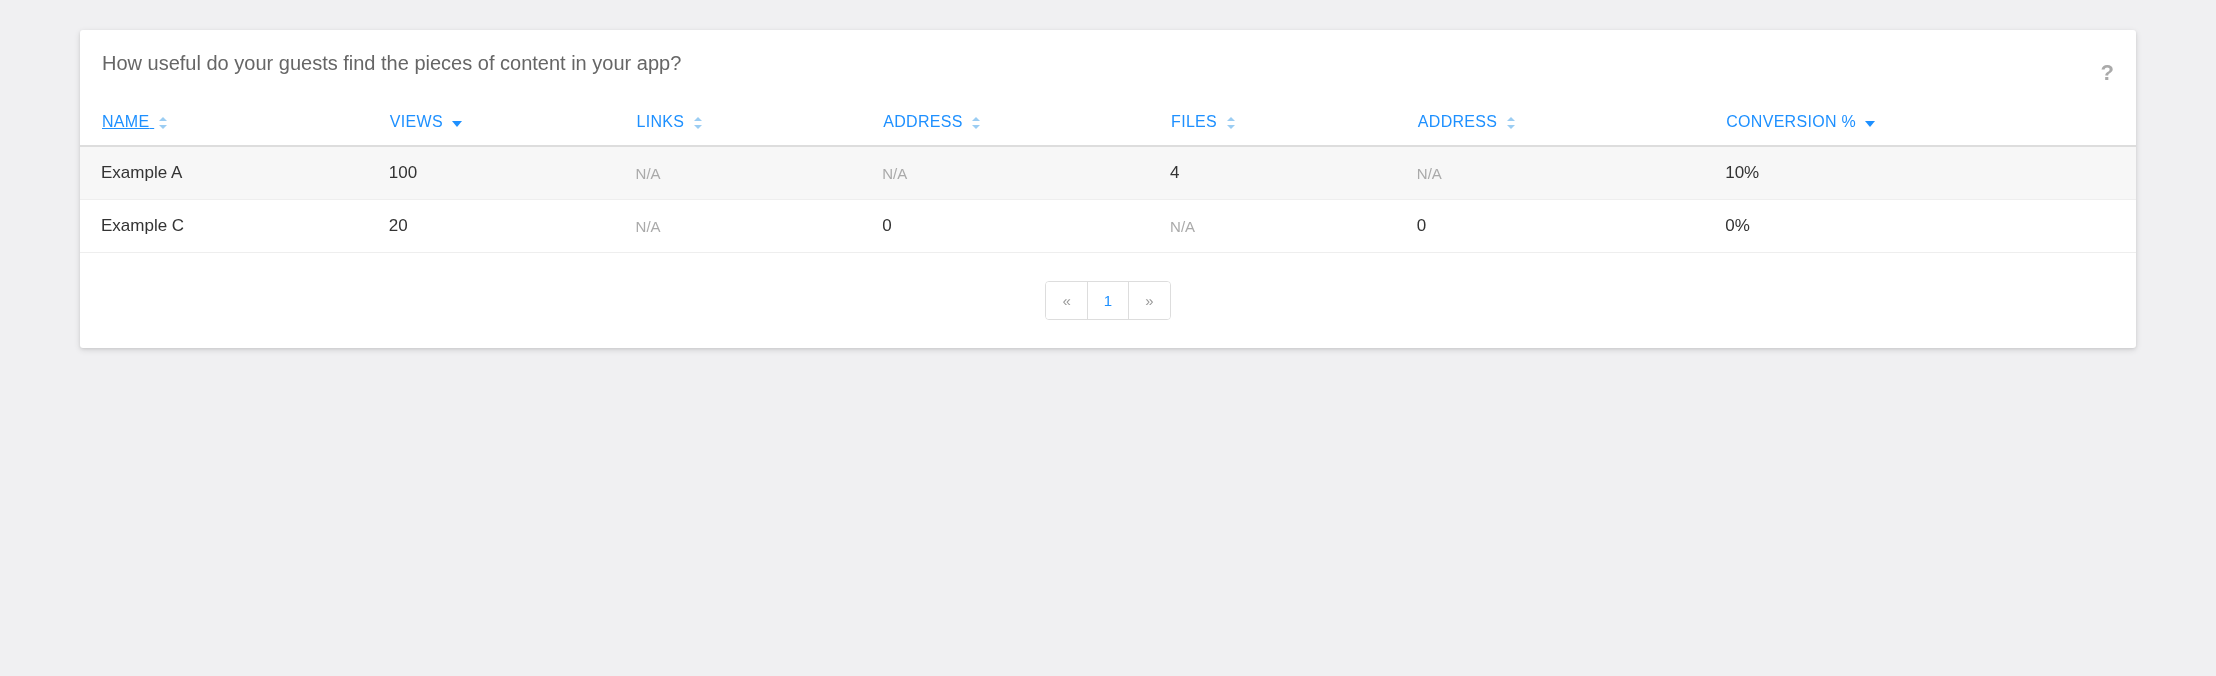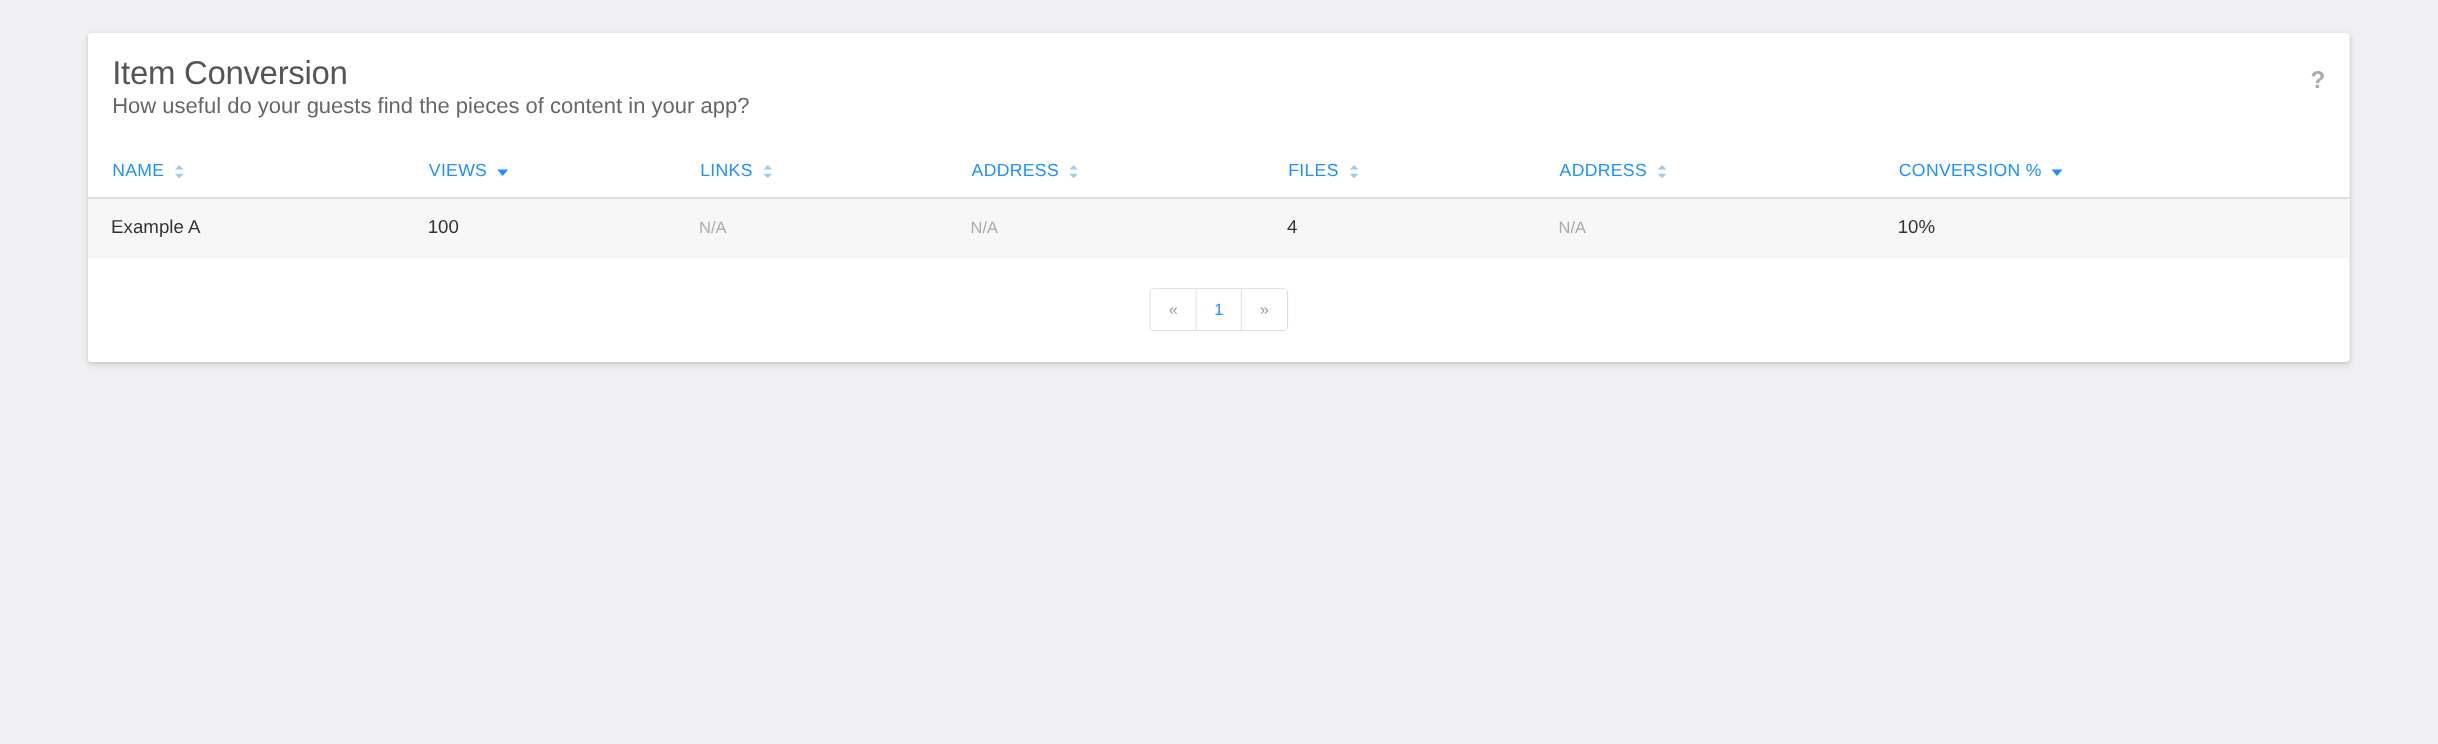--- a/index.html
+++ b/index.html
@@ -100,36 +100,35 @@
       color: #999;
       cursor: pointer;
     }
     .page-btn:last-child {
       border-right: none;
     }
     .page-btn.current {
       color: #1e90ff;
       font-weight: 500;
     }
-    .col-name { width: 14%; }
+    .col-name { width: 14%; text-decoration: underline; }
     .col-views { width: 12%; }
     .col-links { width: 12%; }
     .col-contact { width: 14%; }
     .col-files { width: 12%; }
     .col-address { width: 15%; }
     .col-conversion { width: 21%; }
   </style>
 </head>
 <body>
 
 <div class="card">
   <div class="help-icon">?</div>
 
   <div class="header">
-    <h1 class="title">Item Conversion</h1>
     <p class="subtitle">How useful do your guests find the pieces of content in your app?</p>
   </div>
 
   <table>
     <thead>
       <tr>
         <th class="col-name">
           <span>NAME</span>
           <span class="sort-icon">
             <svg width="10" height="12" viewBox="0 0 10 12">
@@ -194,20 +193,29 @@
     </thead>
     <tbody>
       <tr>
         <td>Example A</td>
         <td>100</td>
         <td class="na">N/A</td>
         <td class="na">N/A</td>
         <td>4</td>
         <td class="na">N/A</td>
         <td>10%</td>
+      </tr>
+      <tr>
+        <td>Example C</td>
+        <td>20</td>
+        <td class="na">N/A</td>
+        <td>0</td>
+        <td class="na">N/A</td>
+        <td>0</td>
+        <td>0%</td>
       </tr>
     </tbody>
   </table>
 
   <div class="pagination">
     <div class="pagination-group">
       <button class="page-btn">«</button>
       <button class="page-btn current">1</button>
       <button class="page-btn">»</button>
     </div>

